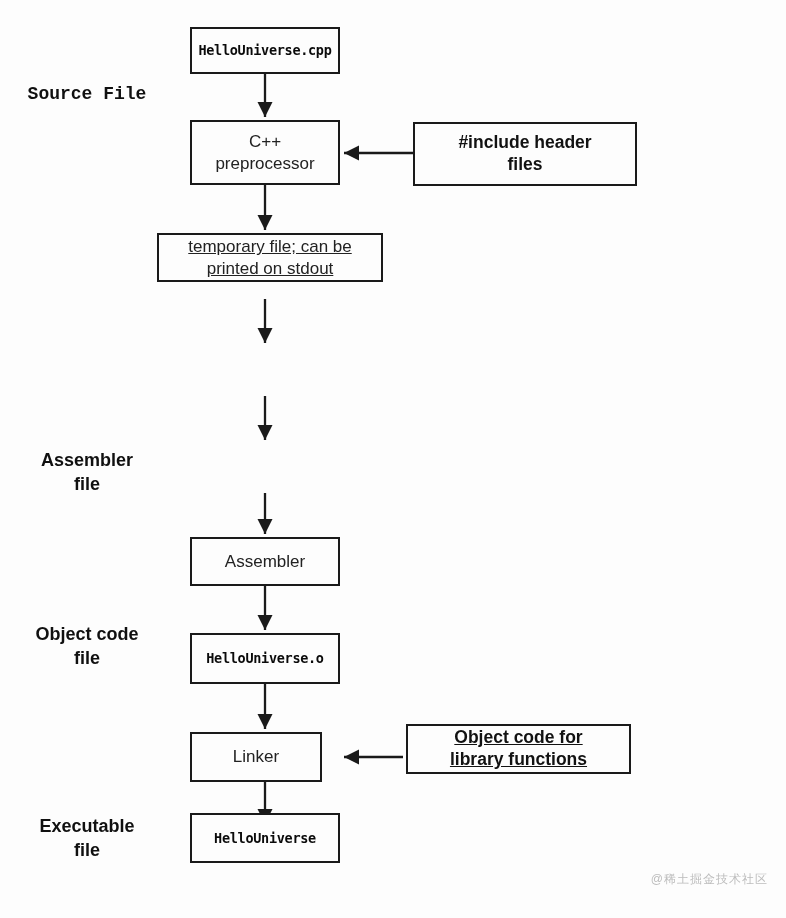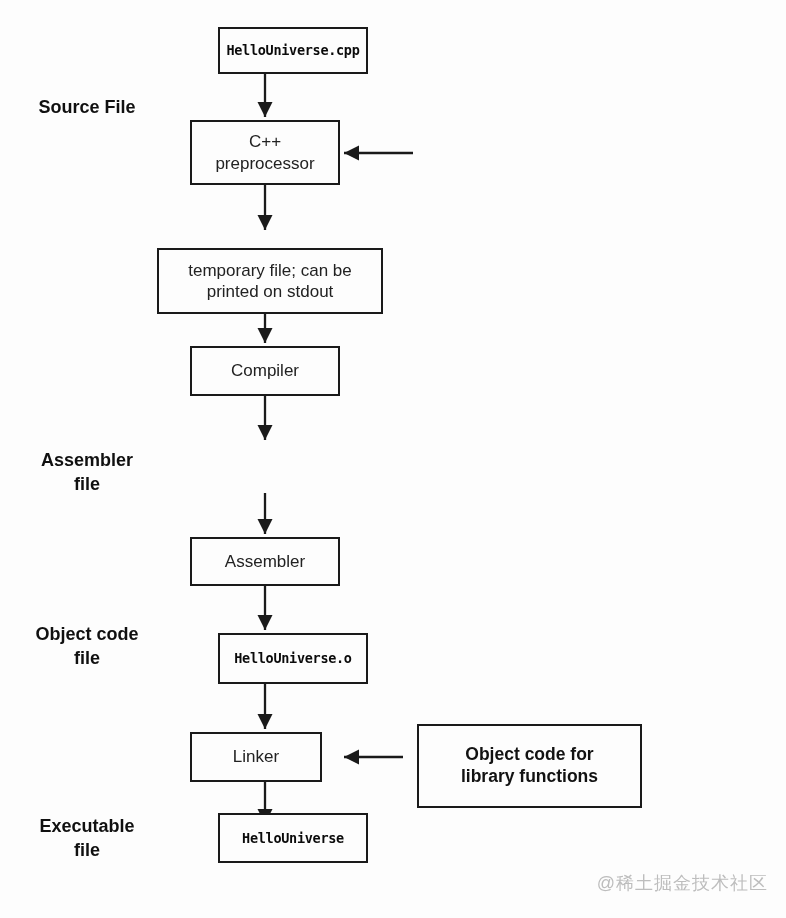--- a/index.html
+++ b/index.html
@@ -43,21 +43,20 @@
     font-size: 17px;
     font-weight: 400;
     color: #222;
   }
   .mono {
     font-family: "DejaVu Sans Mono", monospace;
     font-weight: bold;
     font-size: 13.5px;
     letter-spacing: -0.3px;
     color: #0b0b0b;
-    margin-left: 28px;
   }
   .callout {
     font-weight: bold;
     font-size: 17.5px;
     color: #121212;
   }
   .stage-label {
     position: absolute;
     left: 7px;
     width: 160px;
@@ -65,38 +64,38 @@
     font-weight: bold;
     font-size: 18px;
     line-height: 1.33;
     white-space: pre-line;
     color: #101010;
   }
   
   #cpp-box        { left: 190px; top: 27px;  width: 150px; height: 47px; }
   #pre-box        { left: 190px; top: 120px; width: 150px; height: 65px; }
   #include-box    { left: 413px; top: 122px; width: 224px; height: 64px; }
-  #temp-box       { left: 157px; top: 248px; width: 226px; height: 66px; }
+  #temp-box       { left: 157px; top: 233px; width: 226px; height: 49px; text-decoration: underline; }
   #compiler-box   { left: 190px; top: 346px; width: 150px; height: 50px; }
   #s-box          { left: 190px; top: 443px; width: 150px; height: 50px; }
   #assembler-box  { left: 190px; top: 537px; width: 150px; height: 49px; }
   #o-box          { left: 190px; top: 633px; width: 150px; height: 51px; }
   #linker-box     { left: 190px; top: 732px; width: 132px; height: 50px; }
-  #lib-box        { left: 417px; top: 724px; width: 225px; height: 84px; }
+  #lib-box        { left: 406px; top: 724px; width: 225px; height: 50px; text-decoration: underline; }
   #exe-box        { left: 190px; top: 813px; width: 150px; height: 50px; }
   
-  #label-source     { top: 96px; }
+  #label-source     { top: 83px; font-family: Liberation Mono, monospace; }
   #label-assembler  { top: 449px; }
   #label-object     { top: 623px; }
   #label-executable { top: 815px; }
   #watermark {
     position: absolute;
     right: 18px;
     top: 871px;
-    font-size: 18px;
+    font-size: 12px;
     color: #bdbdbd;
     letter-spacing: 1px;
   }
 </style>
 </head>
 <body>
 
 <div id="canvas">
 
   <svg id="arrow-layer" width="786" height="918" viewBox="0 0 786 918">
@@ -123,23 +122,24 @@
   <div class="stage-label" id="label-assembler">Assembler
 file</div>
   <div class="stage-label" id="label-object">Object code
 file</div>
   <div class="stage-label" id="label-executable">Executable
 file</div>
 
   <div class="box mono" id="cpp-box">HelloUniverse.cpp</div>
   <div class="box plain" id="pre-box">C++
 preprocessor</div>
+  <div class="box callout" id="include-box">#include header
+files</div>
   <div class="box plain" id="temp-box">temporary file; can be
 printed on stdout</div>
-  <div class="box plain" id="compiler-box">Compiler</div>
   <div class="box plain" id="assembler-box">Assembler</div>
   <div class="box mono" id="o-box">HelloUniverse.o</div>
   <div class="box plain" id="linker-box">Linker</div>
   <div class="box callout" id="lib-box">Object code for
 library functions</div>
   <div class="box mono" id="exe-box">HelloUniverse</div>
 
   <div id="watermark">@稀土掘金技术社区</div>
 
 </div>

